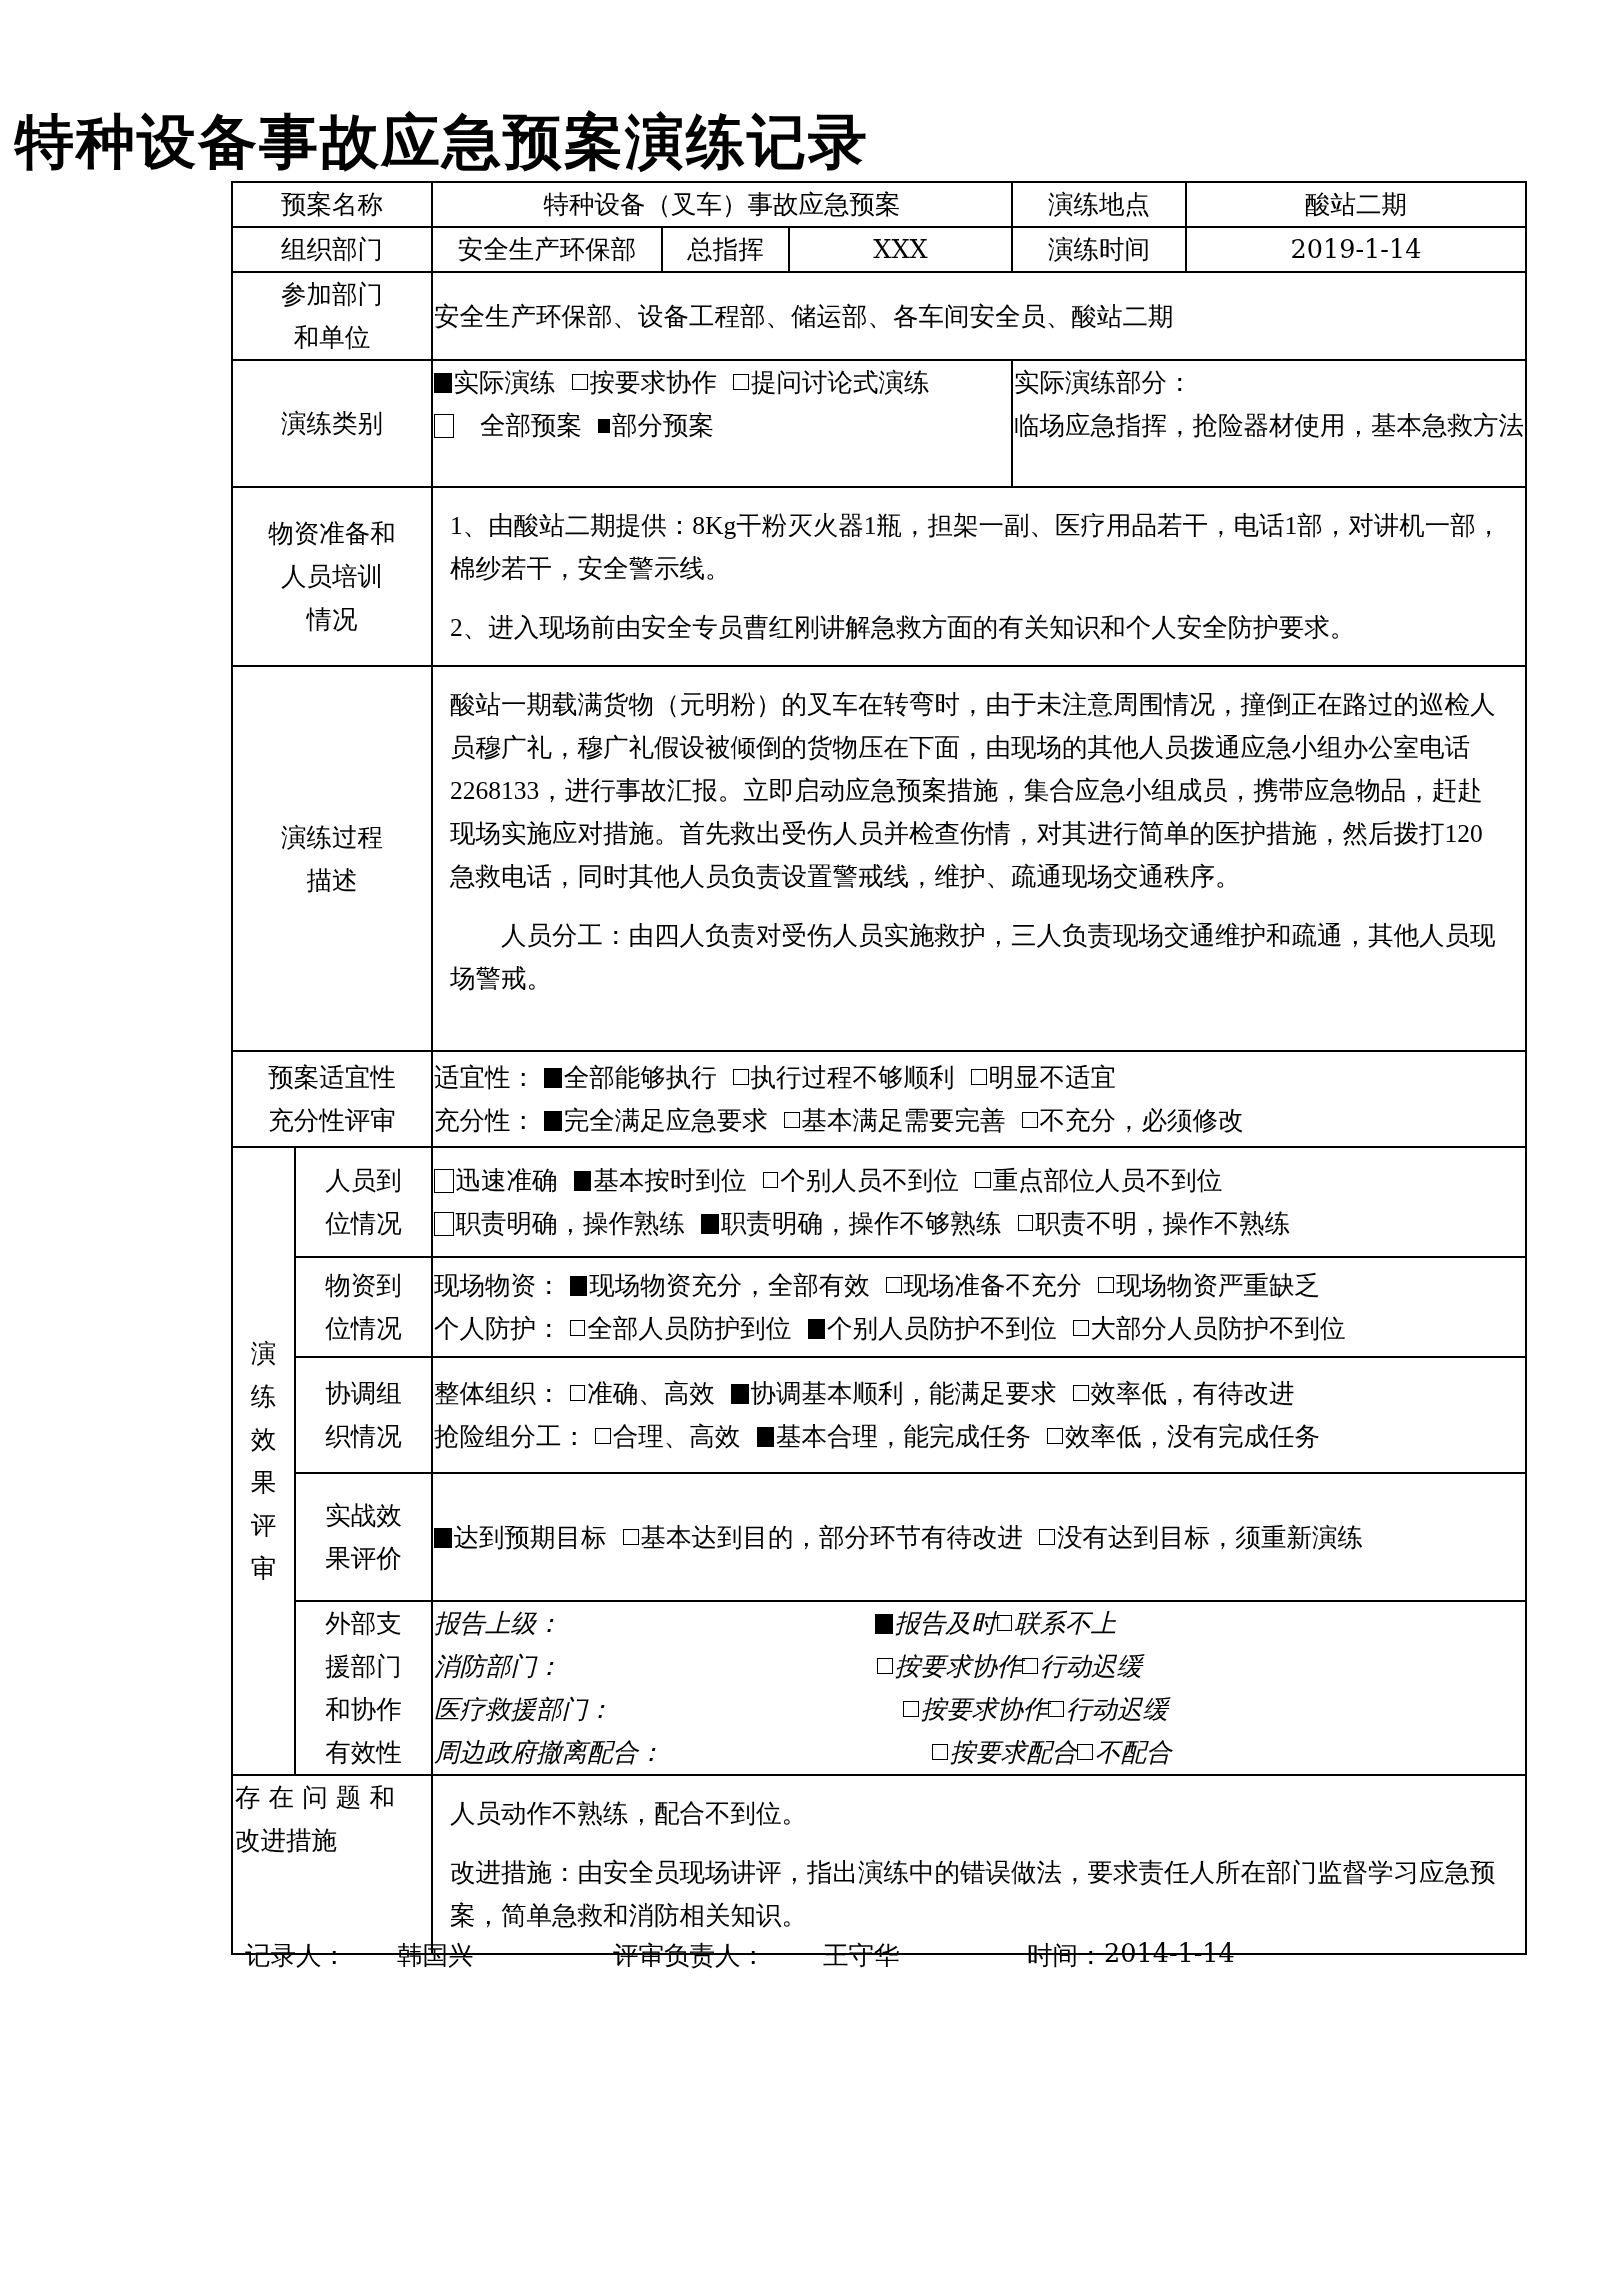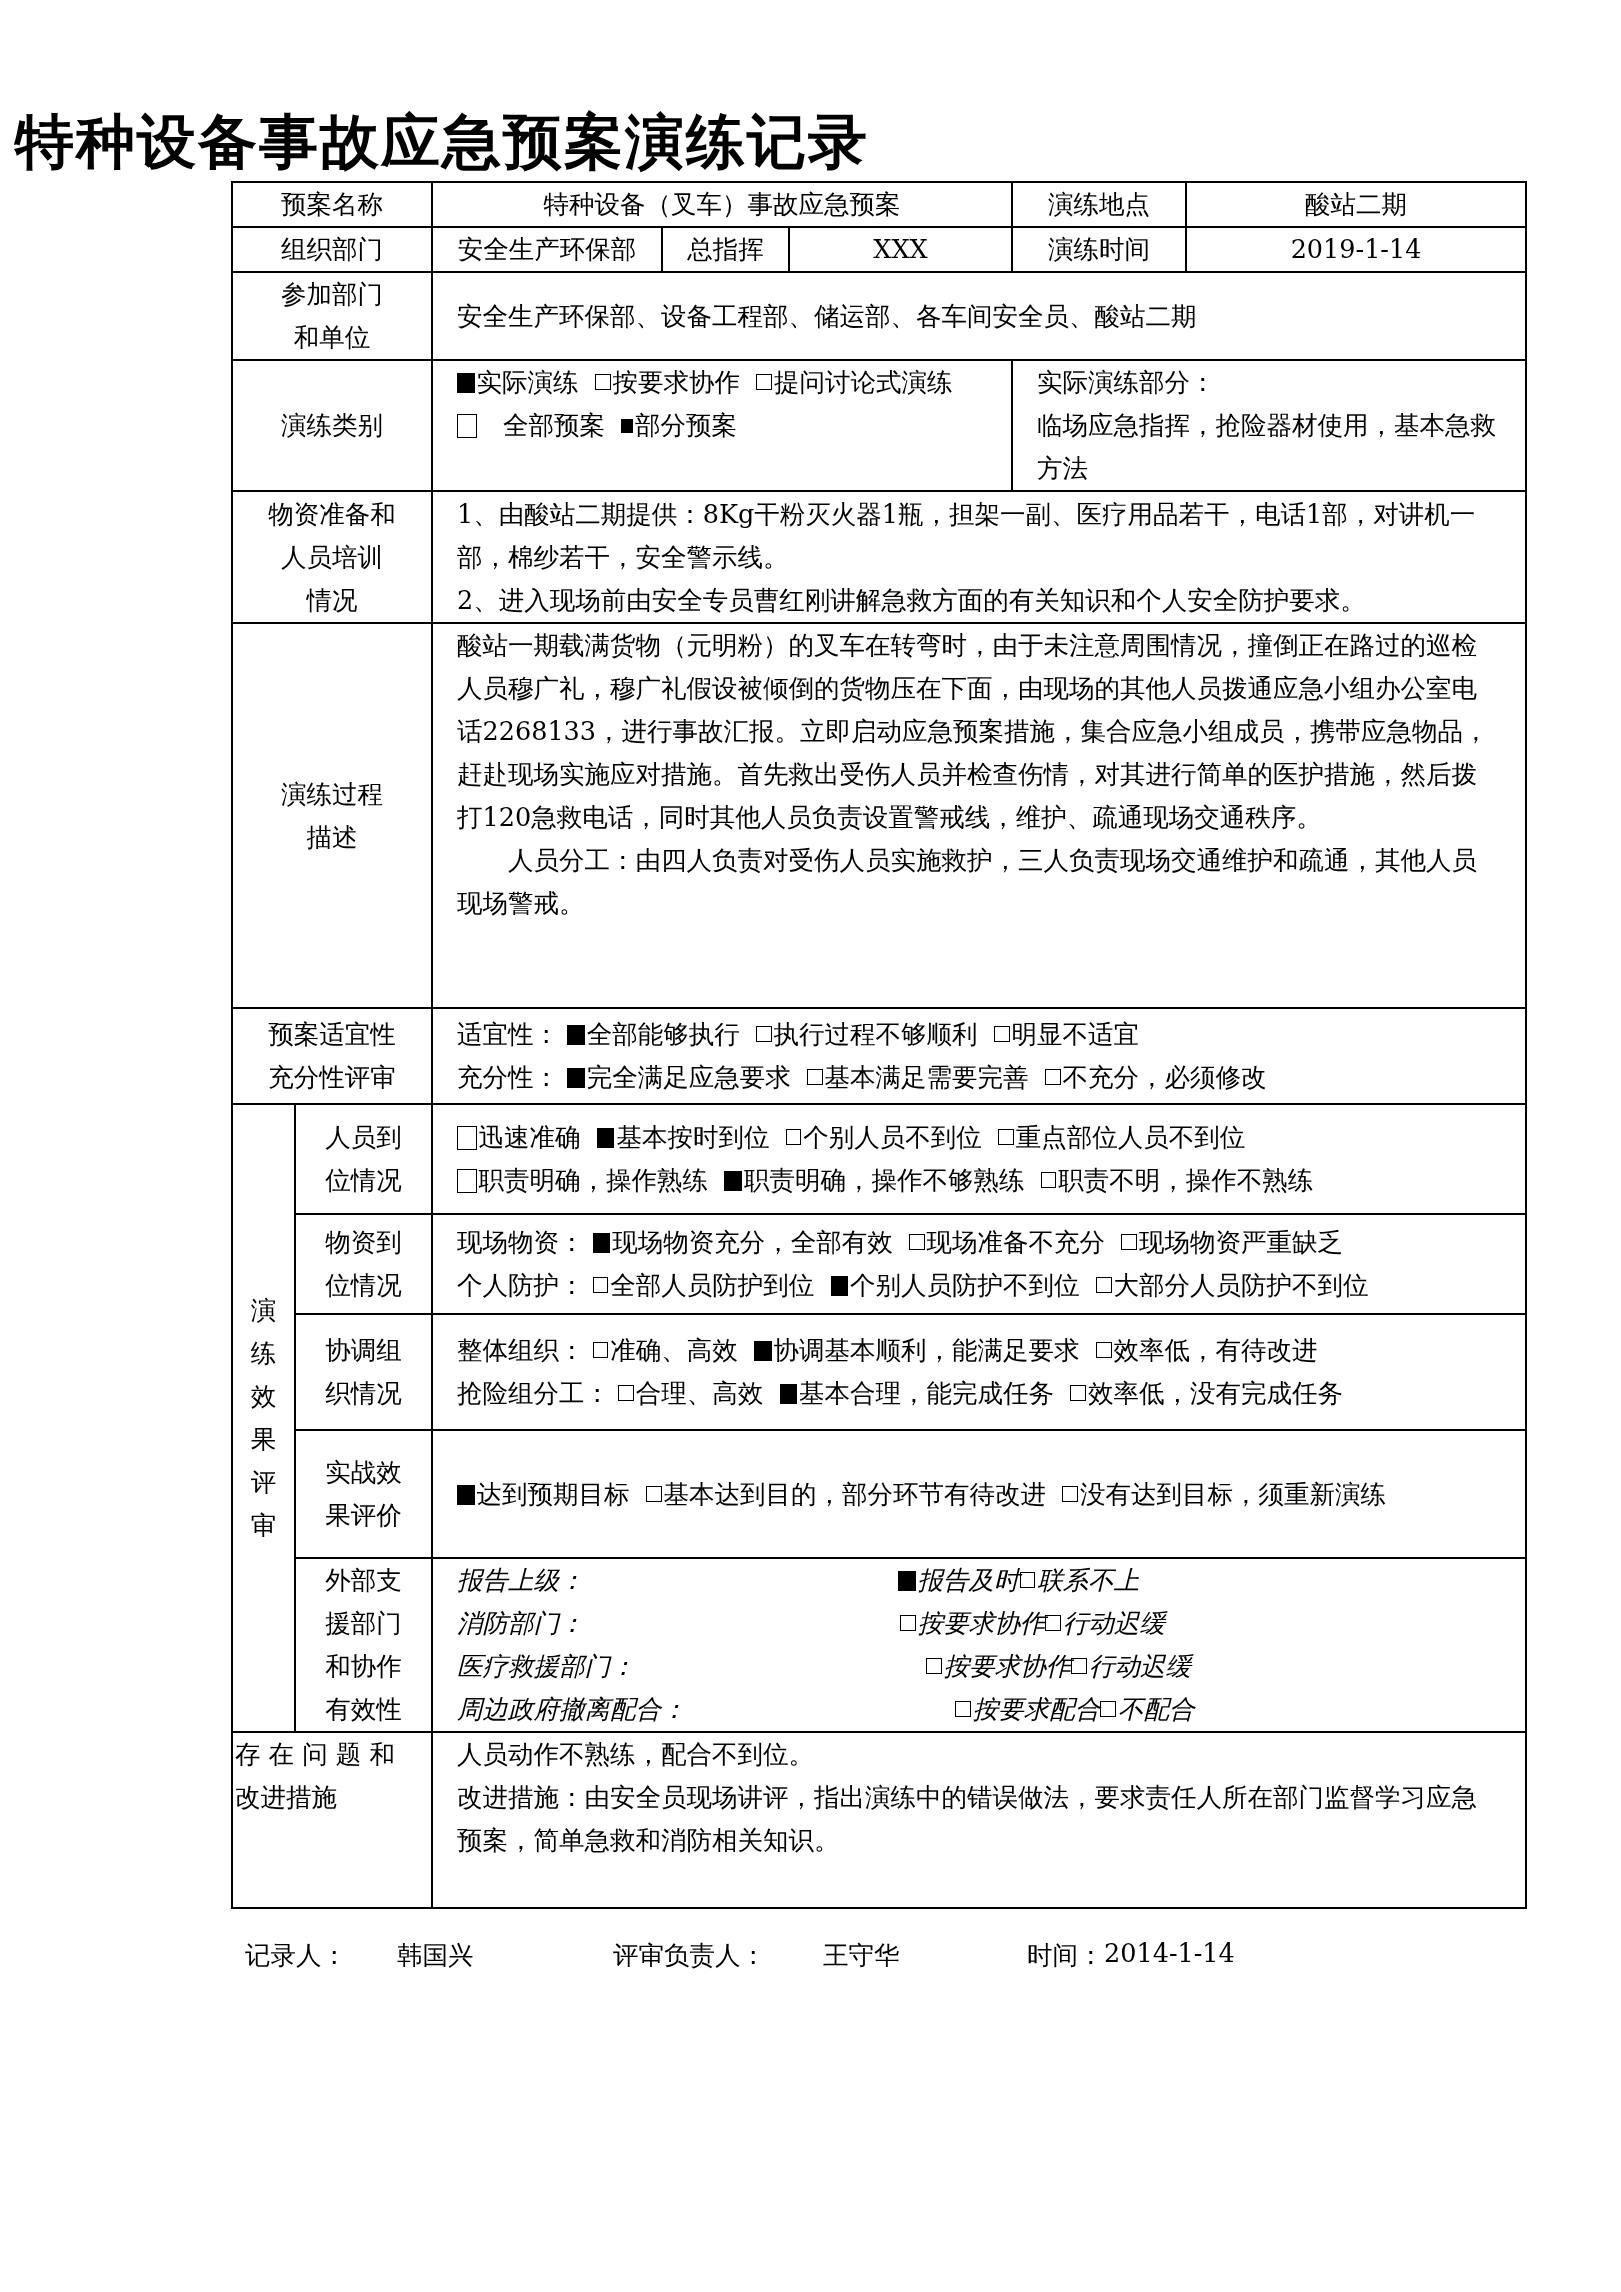--- a/index.html
+++ b/index.html
@@ -1,24 +1,24 @@
 <!DOCTYPE html>
 <html><head>
 <meta charset="utf-8">
 <style>
   html, body { margin:0; padding:0; background:#ffffff; }
   body { width:1621px; height:2293px; position:relative; font-family:"DejaVu Serif","Liberation Serif",serif; color:#000; }
   .title { position:absolute; left:15px; width:1607px; top:103px; text-align:left; font-family:"DejaVu Sans","Liberation Sans",sans-serif; font-size:59px; font-weight:bold; letter-spacing:2px; }
   table.rec { position:absolute; left:231px; top:181px; width:1296px; border-collapse:collapse; table-layout:fixed; font-size:25.5px; }
-  table.rec td { border:2px solid #000; padding:0 24px; vertical-align:middle; line-height:43px; }
+  table.rec td { border:2px solid #000; padding:0 1px; vertical-align:middle; line-height:43px; }
   td.lbl { text-align:center; }
   td.c { text-align:center; }
   .vlbl { text-align:center; line-height:43px; padding:0 !important; }
   .vlbl span { display:block; }
-  .para { margin:0; }
+  .para { margin:16px;font-family:Liberation Serif, serif; }
   .indent { text-indent:2em; }
   .bx { display:inline-block; width:13.7px; height:13.7px; border:1.5px solid #000; margin-right:2px; vertical-align:1px; }
   .bx.lg { width:17.6px; height:21.6px; vertical-align:-3.9px; }
   .fill { display:inline-block; width:17.6px; height:19.6px; background:#000; margin-right:2px; vertical-align:-2px; }
   .fill.sm { width:11.8px; height:13.7px; vertical-align:1px; }
   .ext-row { display:flex;font-style:italic; }
   .ext-row .k { width:441px; }
   .footer { position:absolute; top:1938px; left:245px; font-size:25.5px; width:1274px; }
   .footer span { position:absolute; white-space:nowrap; }
 </style>

